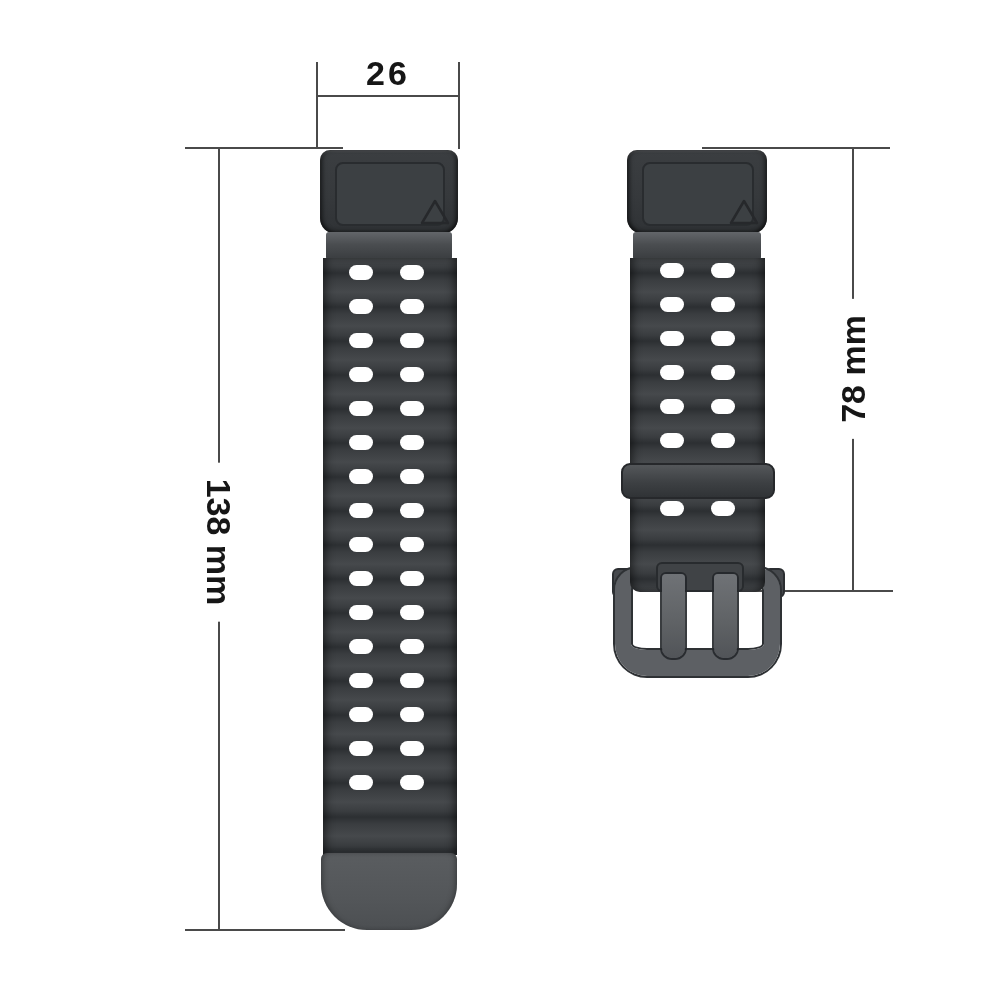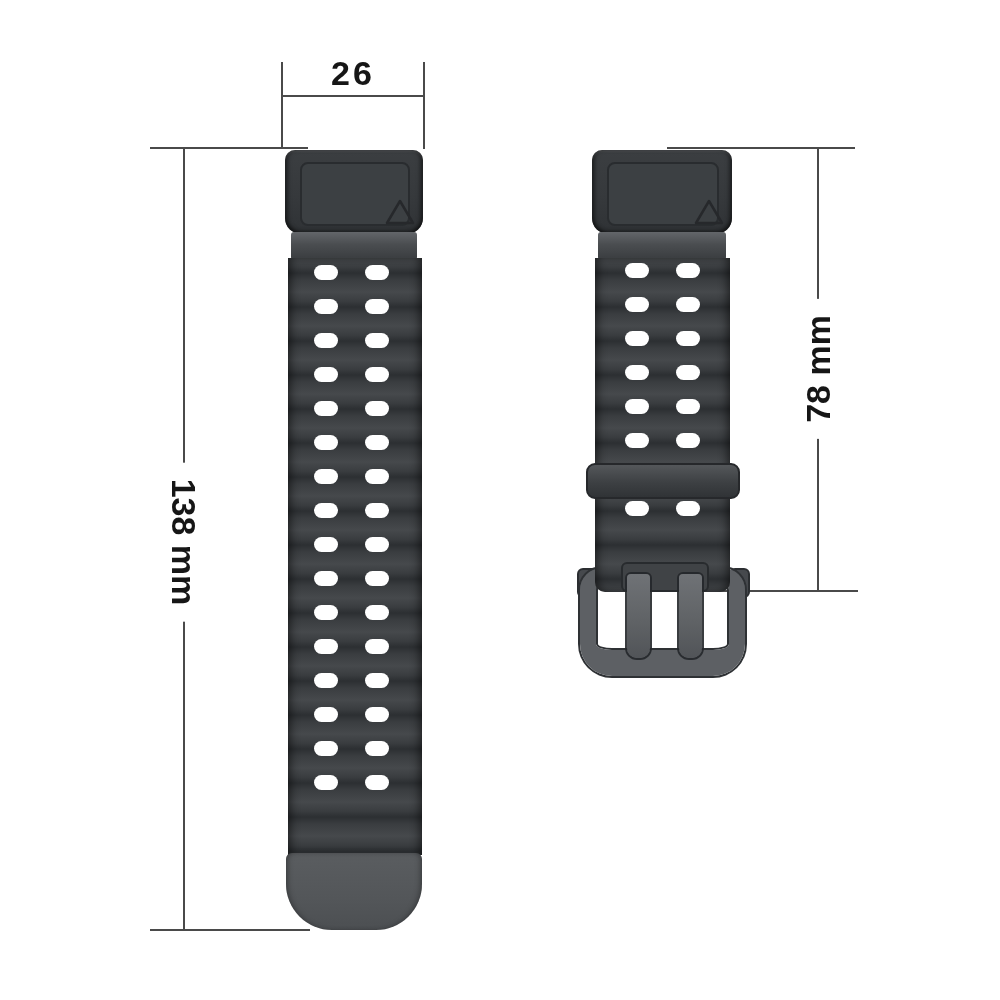--- a/index.html
+++ b/index.html
@@ -1,17 +1,17 @@
 <!DOCTYPE html>
 <html><head>
 <meta charset="utf-8">
 <style>
   html,body{margin:0;padding:0;}
   body{width:1000px;height:1000px;background:#ffffff;font-family:"Liberation Sans",sans-serif;}
-  #canvas{position:relative;width:876px;height:1000px;background:#ffffff;overflow:hidden;}
+  #canvas{position:relative;width:876px;height:1000px;background:#ffffff;overflow:hidden;margin-left:35px;}
 
   
   .dim-line{position:absolute;background:#4a4a4a;}
   .dim-label{
     position:absolute;color:#161616;font-size:34px;font-weight:600;
     white-space:nowrap;background:#ffffff;line-height:1;
   }
   .dim-label.horiz{transform:translate(-50%,-50%);letter-spacing:3px;padding:2px 6px;}
   .dim-label.rot-cw{transform:translate(-50%,-50%) rotate(90deg);padding:10px 16px;}
   .dim-label.rot-ccw{transform:translate(-50%,-50%) rotate(-90deg);padding:10px 16px;}

